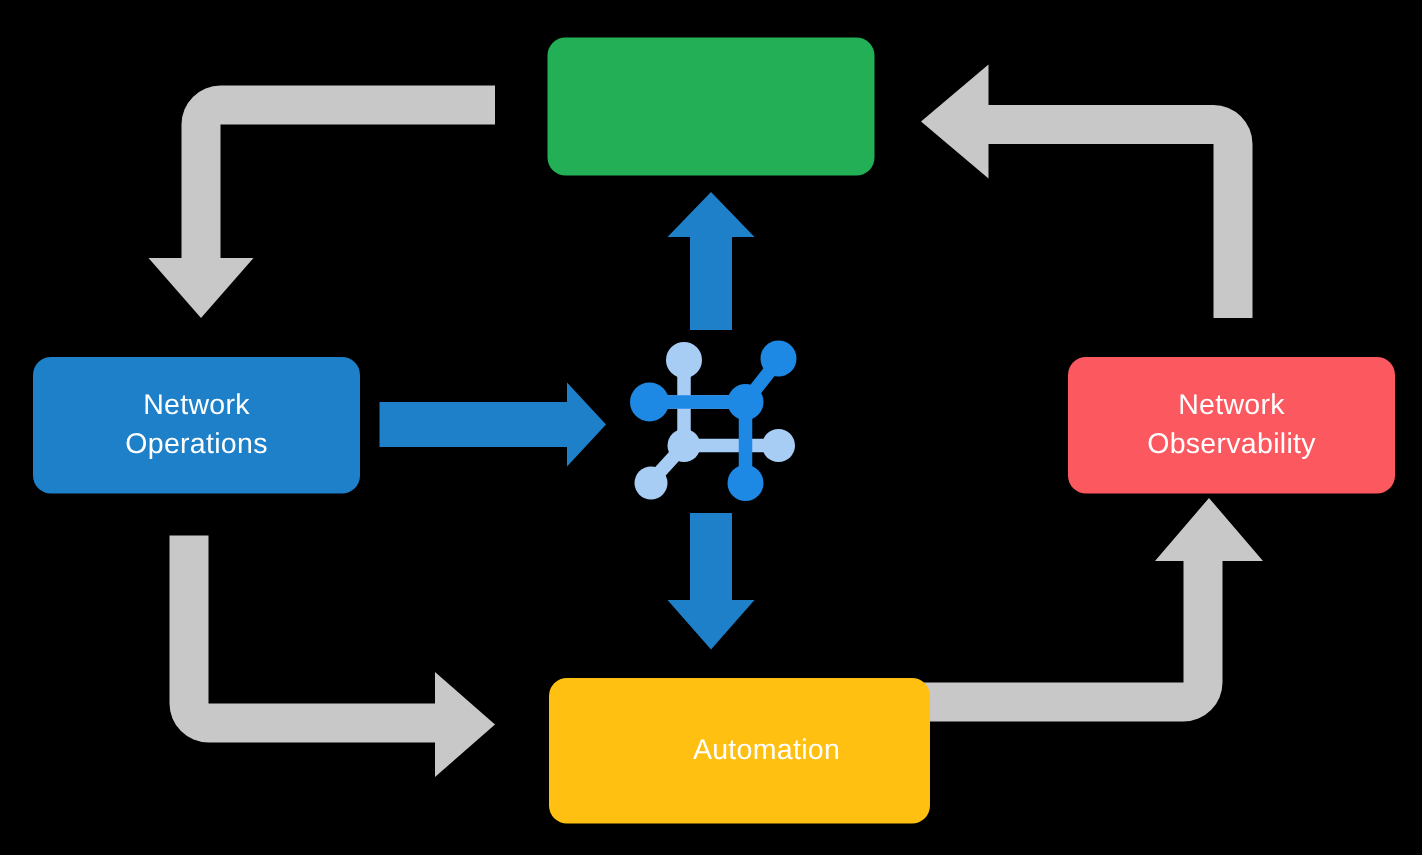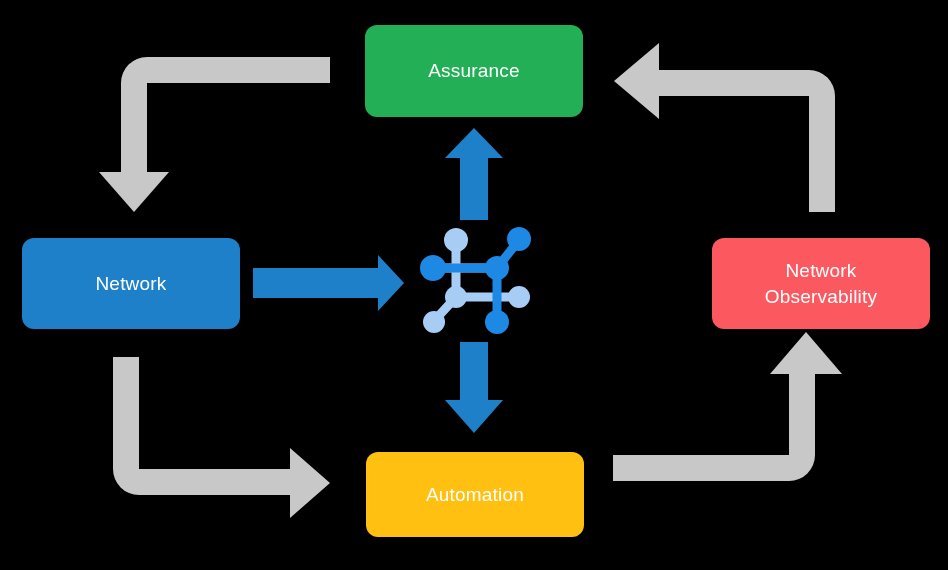--- a/index.html
+++ b/index.html
@@ -7,21 +7,21 @@
        font-family:"Liberation Sans", sans-serif;}
   #stage{position:relative;width:948px;height:570px;background:#000;}
   #stage svg{position:absolute;left:0;top:0;}
   .box{position:absolute;border-radius:12px;display:flex;align-items:center;
        justify-content:center;text-align:center;color:#fff;
        font-size:19px;line-height:1.35;font-weight:400;letter-spacing:.2px;}
   .box span{display:block;padding:0 10px;}
   #box-observability{left:365px;top:25px;width:218px;height:92px;}
   #box-netops{left:22px;top:238px;width:218px;height:91px;}
   #box-netinfra{left:712px;top:238px;width:218px;height:91px;}
-  #box-automation{left:366px;top:452px;width:218px;height:85px;}
+  #box-automation{left:366px;top:452px;width:218px;height:97px;padding-left:36px;}
 </style>
 </head>
 <body>
 
 <div id="stage" style="background: rgb(0, 0, 0);">
 
   <svg width="948" height="570" viewBox="0 0 948 570">
 
     <g>
       <path d="M 330 57 L 147 57 A 26 26 0 0 0 121 83 L 121 172 L 99 172 L 134 212 L 169 172 L 147 172 L 147 83 L 330 83 Z" fill="#C8C8C8"></path>
@@ -70,27 +70,27 @@
 
       <circle cx="433" cy="268" r="13" fill="#1E88E5"></circle>
       <circle cx="497" cy="268" r="12" fill="#1E88E5"></circle>
       <circle cx="519" cy="239" r="12" fill="#1E88E5"></circle>
       <circle cx="497" cy="322" r="12" fill="#1E88E5"></circle>
     </g>
   </svg>
 
   <div class="box" id="box-observability" style="background: rgb(34, 175, 85);">
     <span>
-        <span>Assurance</span>
       </span>
   </div>
 
   <div class="box" id="box-netops" style="background: rgb(30, 128, 200);">
     <span>
         <span>Network</span>
+        <span>Operations</span>
       </span>
   </div>
 
   <div class="box" id="box-netinfra" style="background: rgb(251, 88, 96);">
     <span>
         <span>Network</span>
         <span>Observability</span>
       </span>
   </div>
 

